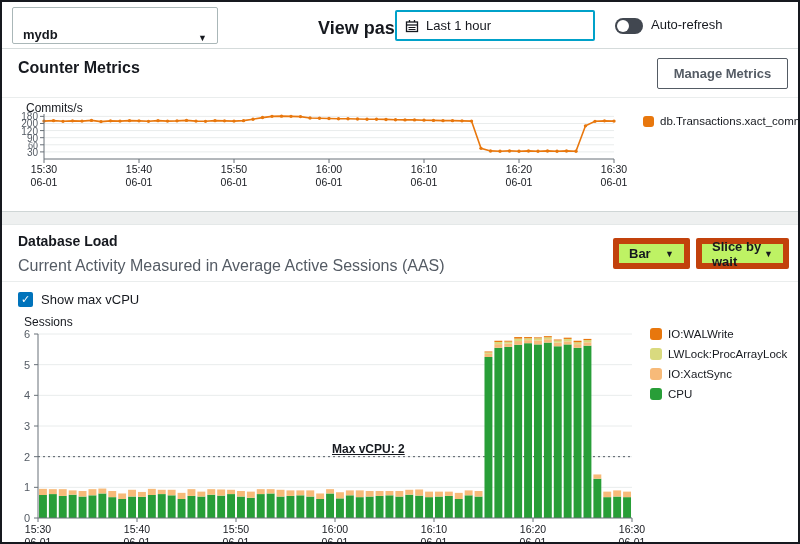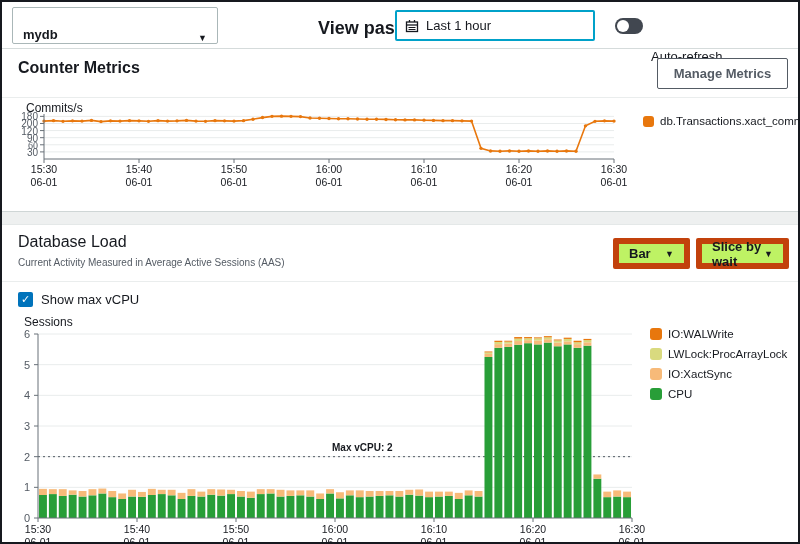--- a/index.html
+++ b/index.html
@@ -11,54 +11,54 @@
   .db-selector { position:absolute; left:10px; top:5px; width:206px; height:37px; border:1px solid #aab7b8; border-radius:2px; background:#fff; display:flex; align-items:flex-end; padding:0 10px; cursor:pointer; }
   .db-texts { flex:1; line-height:1.25; }
   .db-name { font-size:13px; font-weight:bold; }
   .db-engine { font-size:11px; color:#687078; }
   .caret { font-size:9px; color:#16191f; }
   .view-past { position:absolute; left:316px; top:16px; font-size:18px; font-weight:bold; }
   .time-input { position:absolute; left:393px; top:8px; width:200px; height:31px; border:2px solid #00a1c9; border-radius:2px; background:#fff; display:flex; align-items:center; padding:0 8px; font-size:13px; cursor:text; }
   .time-input svg { margin-right:7px; }
   .toggle { position:absolute; left:613px; top:16px; width:28px; height:16px; background:#414750; border-radius:8px; cursor:pointer; }
   .toggle .knob { position:absolute; left:2px; top:2px; width:12px; height:12px; background:#fff; border-radius:50%; }
-  .toggle-label { position:absolute; left:649px; top:15px; font-size:13px;margin-top:32px; }
+  .toggle-label { position:absolute; left:649px; top:15px; font-size:13px; }
 
   
   .cm-title { position:absolute; left:16px; top:57px; font-size:16px; font-weight:bold; }
   .manage-btn { position:absolute; left:655px; top:56px; width:131px; height:31px; background:#fff; border:1px solid #545b64; border-radius:2px; font-family:"Liberation Sans",sans-serif; font-size:13px; font-weight:bold; color:#545b64; cursor:pointer; }
   .cm-divider { position:absolute; left:0; top:95px; width:100%; border-top:1px solid #eaeded; }
   .cm-chart-label { position:absolute; left:24px; top:99px; font-size:12px; }
   #commits-yaxis { position:absolute; left:0; top:112px; width:38px; height:45px; }
   #commits-yaxis div { position:absolute; right:2px; font-size:10px; color:#545b64; }
   #commits-svg { position:absolute; left:42px; top:112px; overflow:visible; }
   #commits-xaxis { position:absolute; left:42px; top:161px; width:570px; height:26px; }
   .xtick { position:absolute; width:48px; text-align:center; font-size:10.5px; color:#16191f; line-height:1.25; }
   .cm-legend { position:absolute; left:641px; top:113px; display:flex; align-items:center; font-size:11.5px; }
   .swatch { display:inline-block; width:11px; height:11px; border-radius:3px; margin-right:6px; flex:none; }
 
   
   .band { position:absolute; left:0; top:209px; width:100%; height:14px; background:#eef0f0; border-top:1px solid #cfd6d6; border-bottom:1px solid #e4e8e8; }
 
   
-  .dl-title { position:absolute; left:16px; top:231px; font-size:16px; font-weight:normal; }
-  .dl-subtitle { position:absolute; left:16px; top:255px; font-size:10px; color:#545b64; }
+  .dl-title { position:absolute; left:16px; top:231px; font-size:14px; font-weight:bold; }
+  .dl-subtitle { position:absolute; left:16px; top:255px; font-size:16px; color:#545b64; }
   .dropdown { position:absolute; top:236px; height:31px; border:6px solid #c2410c; border-radius:2px; background:#bef264; display:flex; align-items:center; justify-content:space-between; padding:0 10px; font-size:13px; font-weight:bold; cursor:pointer; }
   #dd-bar { left:611px; width:77px; }
   #dd-slice { left:694px; width:93px; }
   .dl-divider { position:absolute; left:0; top:279px; width:100%; border-top:1px solid #eaeded; }
   .checkbox-row { position:absolute; left:16px; top:290px; display:flex; align-items:center; cursor:pointer; }
   .checkbox { width:15px; height:15px; background:var(--check-blue,#0073bb); border-radius:2px; color:#fff; font-size:11px; line-height:15px; text-align:center; margin-right:8px; }
   .checkbox-label { font-size:13px; }
   .dl-chart-label { position:absolute; left:22px; top:313px; font-size:12px; }
   #load-yaxis { position:absolute; left:4px; top:332px; width:26px; height:184px; }
   #load-yaxis div { position:absolute; right:2px; font-size:11px; color:#545b64; }
   #load-svg { position:absolute; left:36px; top:332px; overflow:visible; }
   #load-xaxis { position:absolute; left:36px; top:521px; width:594px; height:26px; }
-  .max-vcpu-label { position:absolute; left:330px; top:440px; font-size:10px; font-weight:bold; }
+  .max-vcpu-label { position:absolute; left:330px; top:440px; font-size:12px; font-weight:bold;text-decoration:underline; }
   #load-legend { position:absolute; left:648px; top:326px; }
   .legend-row { display:flex; align-items:center; margin-bottom:8px; font-size:11.5px; }
   .legend-row .swatch { width:12px; height:12px; }
 </style>
 </head>
 <body>
 
 <div class="page">
 
   <div class="topbar">

